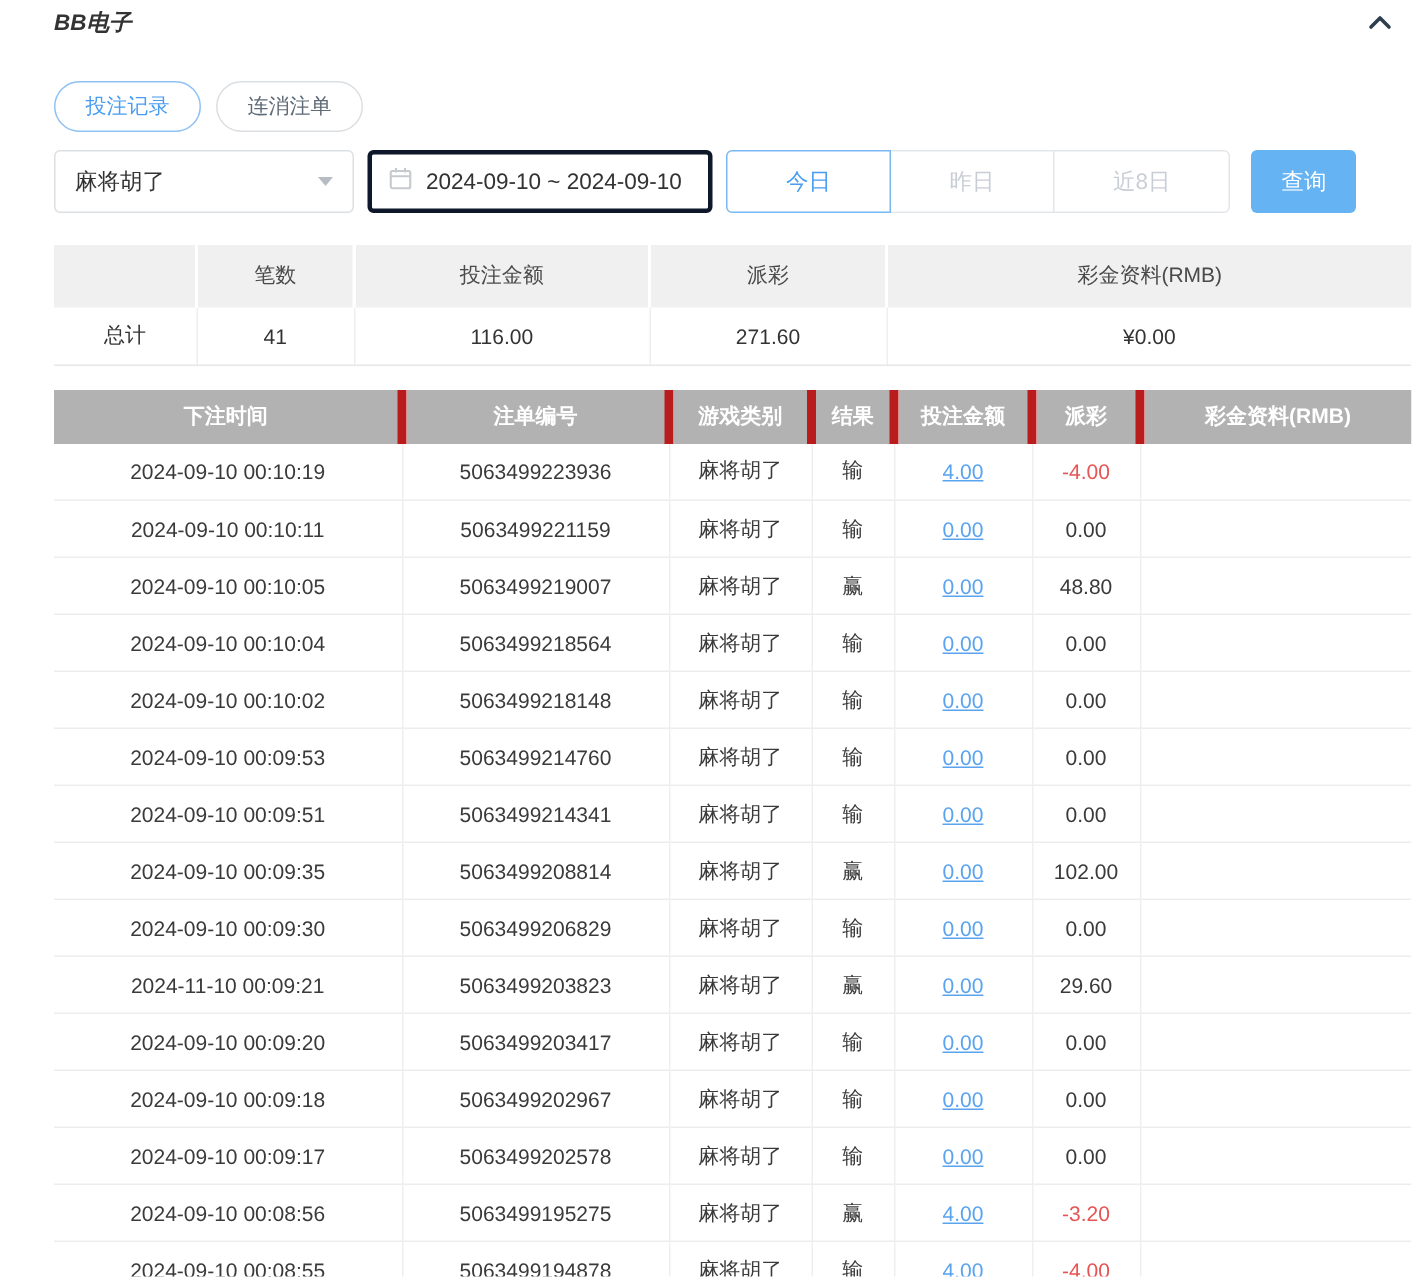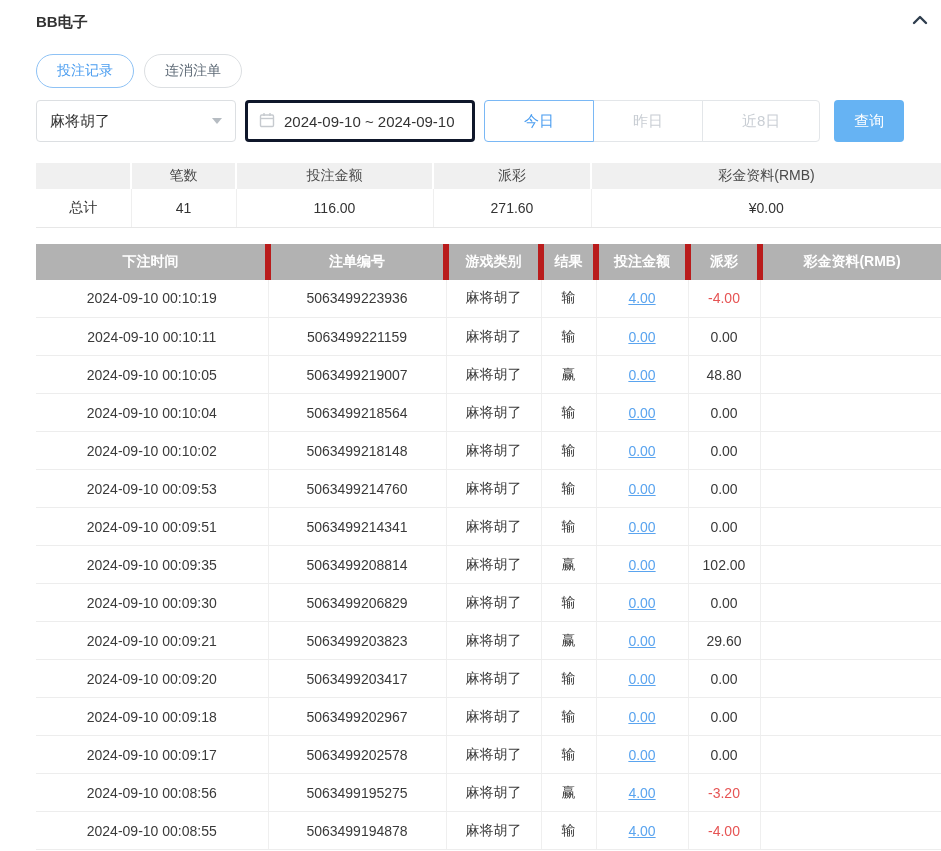--- a/index.html
+++ b/index.html
@@ -1,21 +1,21 @@
 <!DOCTYPE html>
 <html><head>
 <meta charset="utf-8">
 <style>
   * { box-sizing: border-box; margin: 0; padding: 0; }
   html, body { width: 941px; height: 851px; overflow: hidden; background: #fff;
     font-family: "Liberation Sans", "DejaVu Sans", sans-serif; color: #333; }
   .container { padding: 6px 0 0 36px; width: 941px; }
 
   
-  .title-row { width: 905px; display: flex; justify-content: space-between; align-items: flex-end; height: 26px; }
+  .title-row { width: 905px; display: flex; justify-content: space-between; align-items: flex-start; height: 26px; font-style: italic; }
   .panel-title { font-size: 15px; font-weight: bold; color: #333; }
   .collapse-btn { background: none; border: none; cursor: pointer; padding: 2px 6px; margin-right: 6px; }
 
   
   .tabs { display: flex; gap: 10px; margin-top: 22px; }
   .tab { background: #fff; border: 1px solid #dcdfe2; border-radius: 17px; height: 34px;
     padding: 0 20px; font-size: 14px; color: #5f6b77; cursor: pointer; text-align: right; }
   .tab.active { color: #4a9df0; border-color: #8ec2f5; }
 
   
@@ -36,21 +36,21 @@
   .range-btn.active { color: #4a9df0; border-color: #7ab8f5; z-index: 1; }
   .query-btn { height: 42px; width: 70px; margin-left: 14px; background: #66b3f3; color: #fff;
     border: none; border-radius: 4px; font-size: 15px; cursor: pointer; text-align: center; }
 
   
   table { border-collapse: collapse; table-layout: fixed; width: 905px; }
   td, th { text-align: center; font-weight: normal; overflow: hidden; white-space: nowrap; }
 
   
   .summary-table { margin-top: 21px; }
-  .summary-table th { background: #f0f0f0; height: 26px; font-size: 14px; color: #4a4a4a;
+  .summary-table th { background: #f0f0f0; height: 42px; font-size: 14px; color: #4a4a4a;
     border-right: 2px solid #fff; }
   .summary-table th:last-child { border-right: none; }
   .summary-table td { height: 38px; font-size: 14px; color: #333;
     border-bottom: 1px solid #e7e7e7; border-right: 1px solid #efefef; background: #fff; }
   .summary-table td:last-child { border-right: none; }
 
   
   .bet-table { margin-top: 16px; }
   .bet-table th { background: #b2b2b2; color: #fff; font-weight: bold; font-size: 14px;
     height: 36px; border-right: 6px solid #b91c1c; }
@@ -231,21 +231,21 @@
         <tr>
     <td>2024-09-10 00:09:30</td>
     <td>5063499206829</td>
     <td>麻将胡了</td>
     <td>输</td>
     <td><a href="#" class="bet-link">0.00</a></td>
     <td class="c-payout">0.00</td>
     <td></td>
   </tr>
         <tr>
-    <td>2024-09-10 00:09:21</td>
+    <td>2024-11-10 00:09:21</td>
     <td>5063499203823</td>
     <td>麻将胡了</td>
     <td>赢</td>
     <td><a href="#" class="bet-link">0.00</a></td>
     <td class="c-payout">29.60</td>
     <td></td>
   </tr>
         <tr>
     <td>2024-09-10 00:09:20</td>
     <td>5063499203417</td>

